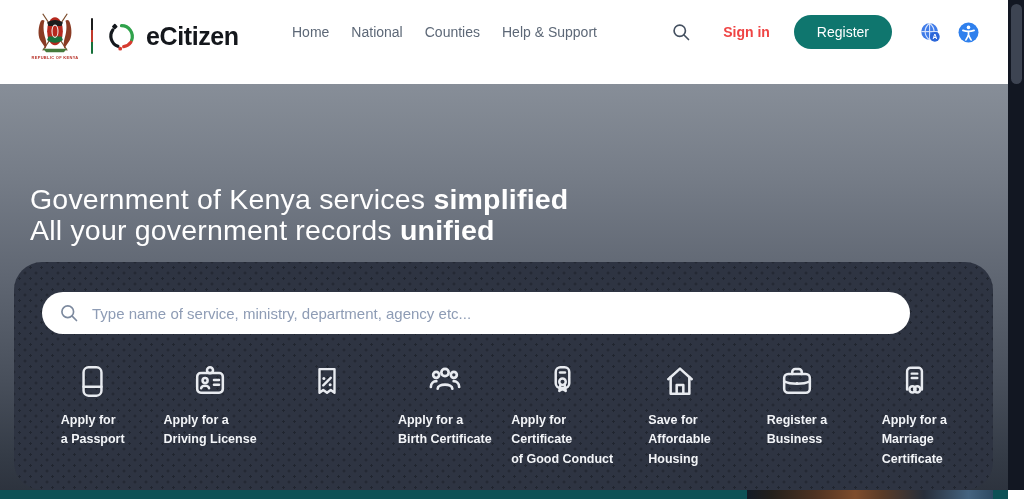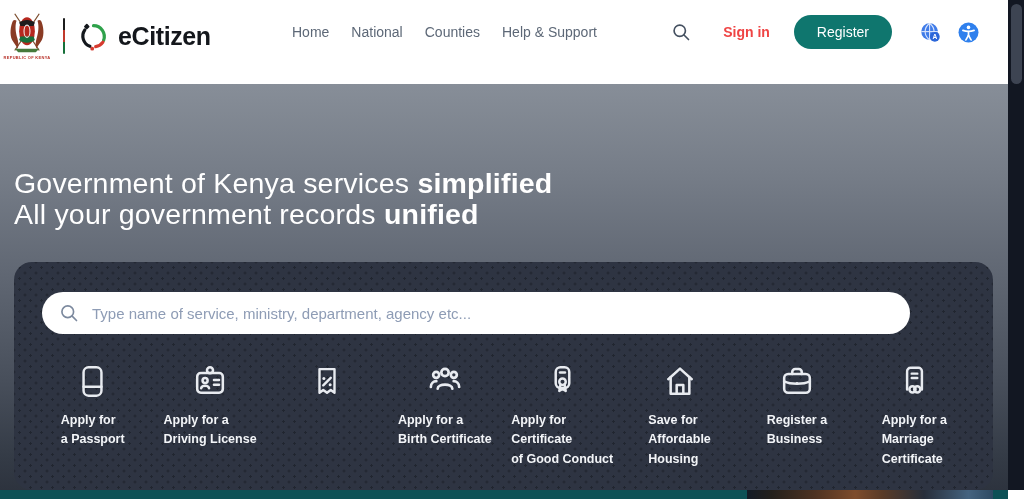--- a/index.html
+++ b/index.html
@@ -1,44 +1,44 @@
 <!DOCTYPE html>
 <html><head>
 <meta charset="utf-8">
 <style>
   html,body{margin:0;padding:0;background:#ffffff;}
   body{width:1024px;height:499px;overflow:hidden;font-family:"Liberation Sans",sans-serif;-webkit-font-smoothing:antialiased;}
   .page{position:relative;width:1024px;height:499px;overflow:hidden;background:#fff;}
 
   
   .header{position:absolute;left:0;top:0;width:1008px;height:84px;background:#ffffff;z-index:5;}
-  .brand{position:absolute;left:4px;top:8px;height:56px;display:flex;align-items:center;gap:9px;cursor:pointer;text-align:center;}
+  .brand{position:absolute;left:32px;top:8px;height:56px;display:flex;align-items:center;gap:9px;cursor:pointer;text-align:center;}
   .coat{display:flex;flex-direction:column;align-items:center;width:46px;}
   .coat-caption{font-size:4px;font-weight:700;color:#b8322a;letter-spacing:.3px;margin-top:1px;white-space:nowrap;}
   .flag-divider{width:2px;height:36px;border-radius:1px;background:linear-gradient(180deg,#1c1c1c 0%,#1c1c1c 34%,#c0392b 34%,#c0392b 66%,#17703a 66%,#17703a 100%);margin:0 4px;}
   .brand-name{font-size:25px;font-weight:700;color:#14171c;letter-spacing:-.4px;}
 
   .nav{position:absolute;left:292px;top:0;height:64px;display:flex;align-items:center;gap:22px;}
   .nav-item{font-size:14px;font-weight:500;color:#5d6877;cursor:pointer;white-space:nowrap;}
 
   .header-right{position:absolute;right:29px;top:0;height:64px;display:flex;align-items:center;}
   .hdr-search{width:20px;height:20px;cursor:pointer;margin-right:32px;}
   .signin{font-size:14px;font-weight:700;color:#ef4444;cursor:pointer;margin-right:24px;}
   .register-btn{background:#0f766e;color:#fff;border:none;border-radius:999px;padding:9px 23px;font-size:14px;font-weight:400;font-family:inherit;cursor:pointer;margin-right:28px;}
   .round-ico{width:21px;height:21px;cursor:pointer;}
   .gap17{margin-right:17px;}
 
   
   .hero{position:absolute;left:0;top:84px;width:1008px;height:406px;
     background:linear-gradient(180deg,#878e98 0%,#767d88 22%,#5f6672 48%,#474e5a 74%,#343b46 92%,#2d333e 100%);}
-  .headline{position:absolute;left:14px;top:84px;margin:0;color:#ffffff;font-size:28.5px;line-height:30.5px;font-weight:500;letter-spacing:.2px;}
+  .headline{position:absolute;left:14px;top:84px;margin:16px;color:#ffffff;font-size:28.5px;line-height:30.5px;font-weight:500;letter-spacing:.2px;}
   .headline b{font-weight:800;}
 
   
-  .panel{position:absolute;left:14px;top:178px;width:979px;height:228px;border-radius:18px;background:#2e3442;
+  .panel{position:absolute;left:14px;top:178px;width:979px;height:228px;border-radius:28px;background:#2e3442;
     background-image:radial-gradient(rgba(0,0,0,.28) 1px,transparent 1.4px),radial-gradient(rgba(0,0,0,.28) 1px,transparent 1.4px);
     background-size:11px 11px,11px 11px;background-position:0 0,5.5px 5.5px;}
   .searchbar{position:absolute;left:28px;top:30px;width:868px;height:42px;background:#ffffff;border-radius:21px;display:flex;align-items:center;padding:0 17px;box-sizing:border-box;gap:11px;}
   .searchbar svg{flex:0 0 auto;}
   .searchbar input{flex:1;border:none;outline:none;font-family:inherit;font-size:15px;color:#2e3442;background:transparent;}
   .searchbar input::placeholder{color:#8e9cb5;}
 
   .services{position:absolute;left:20px;right:20px;top:98px;display:flex;}
   .service{flex:1;display:flex;flex-direction:column;align-items:center;gap:11px;cursor:pointer;}
   .service .ico{height:40px;display:flex;align-items:flex-end;}

